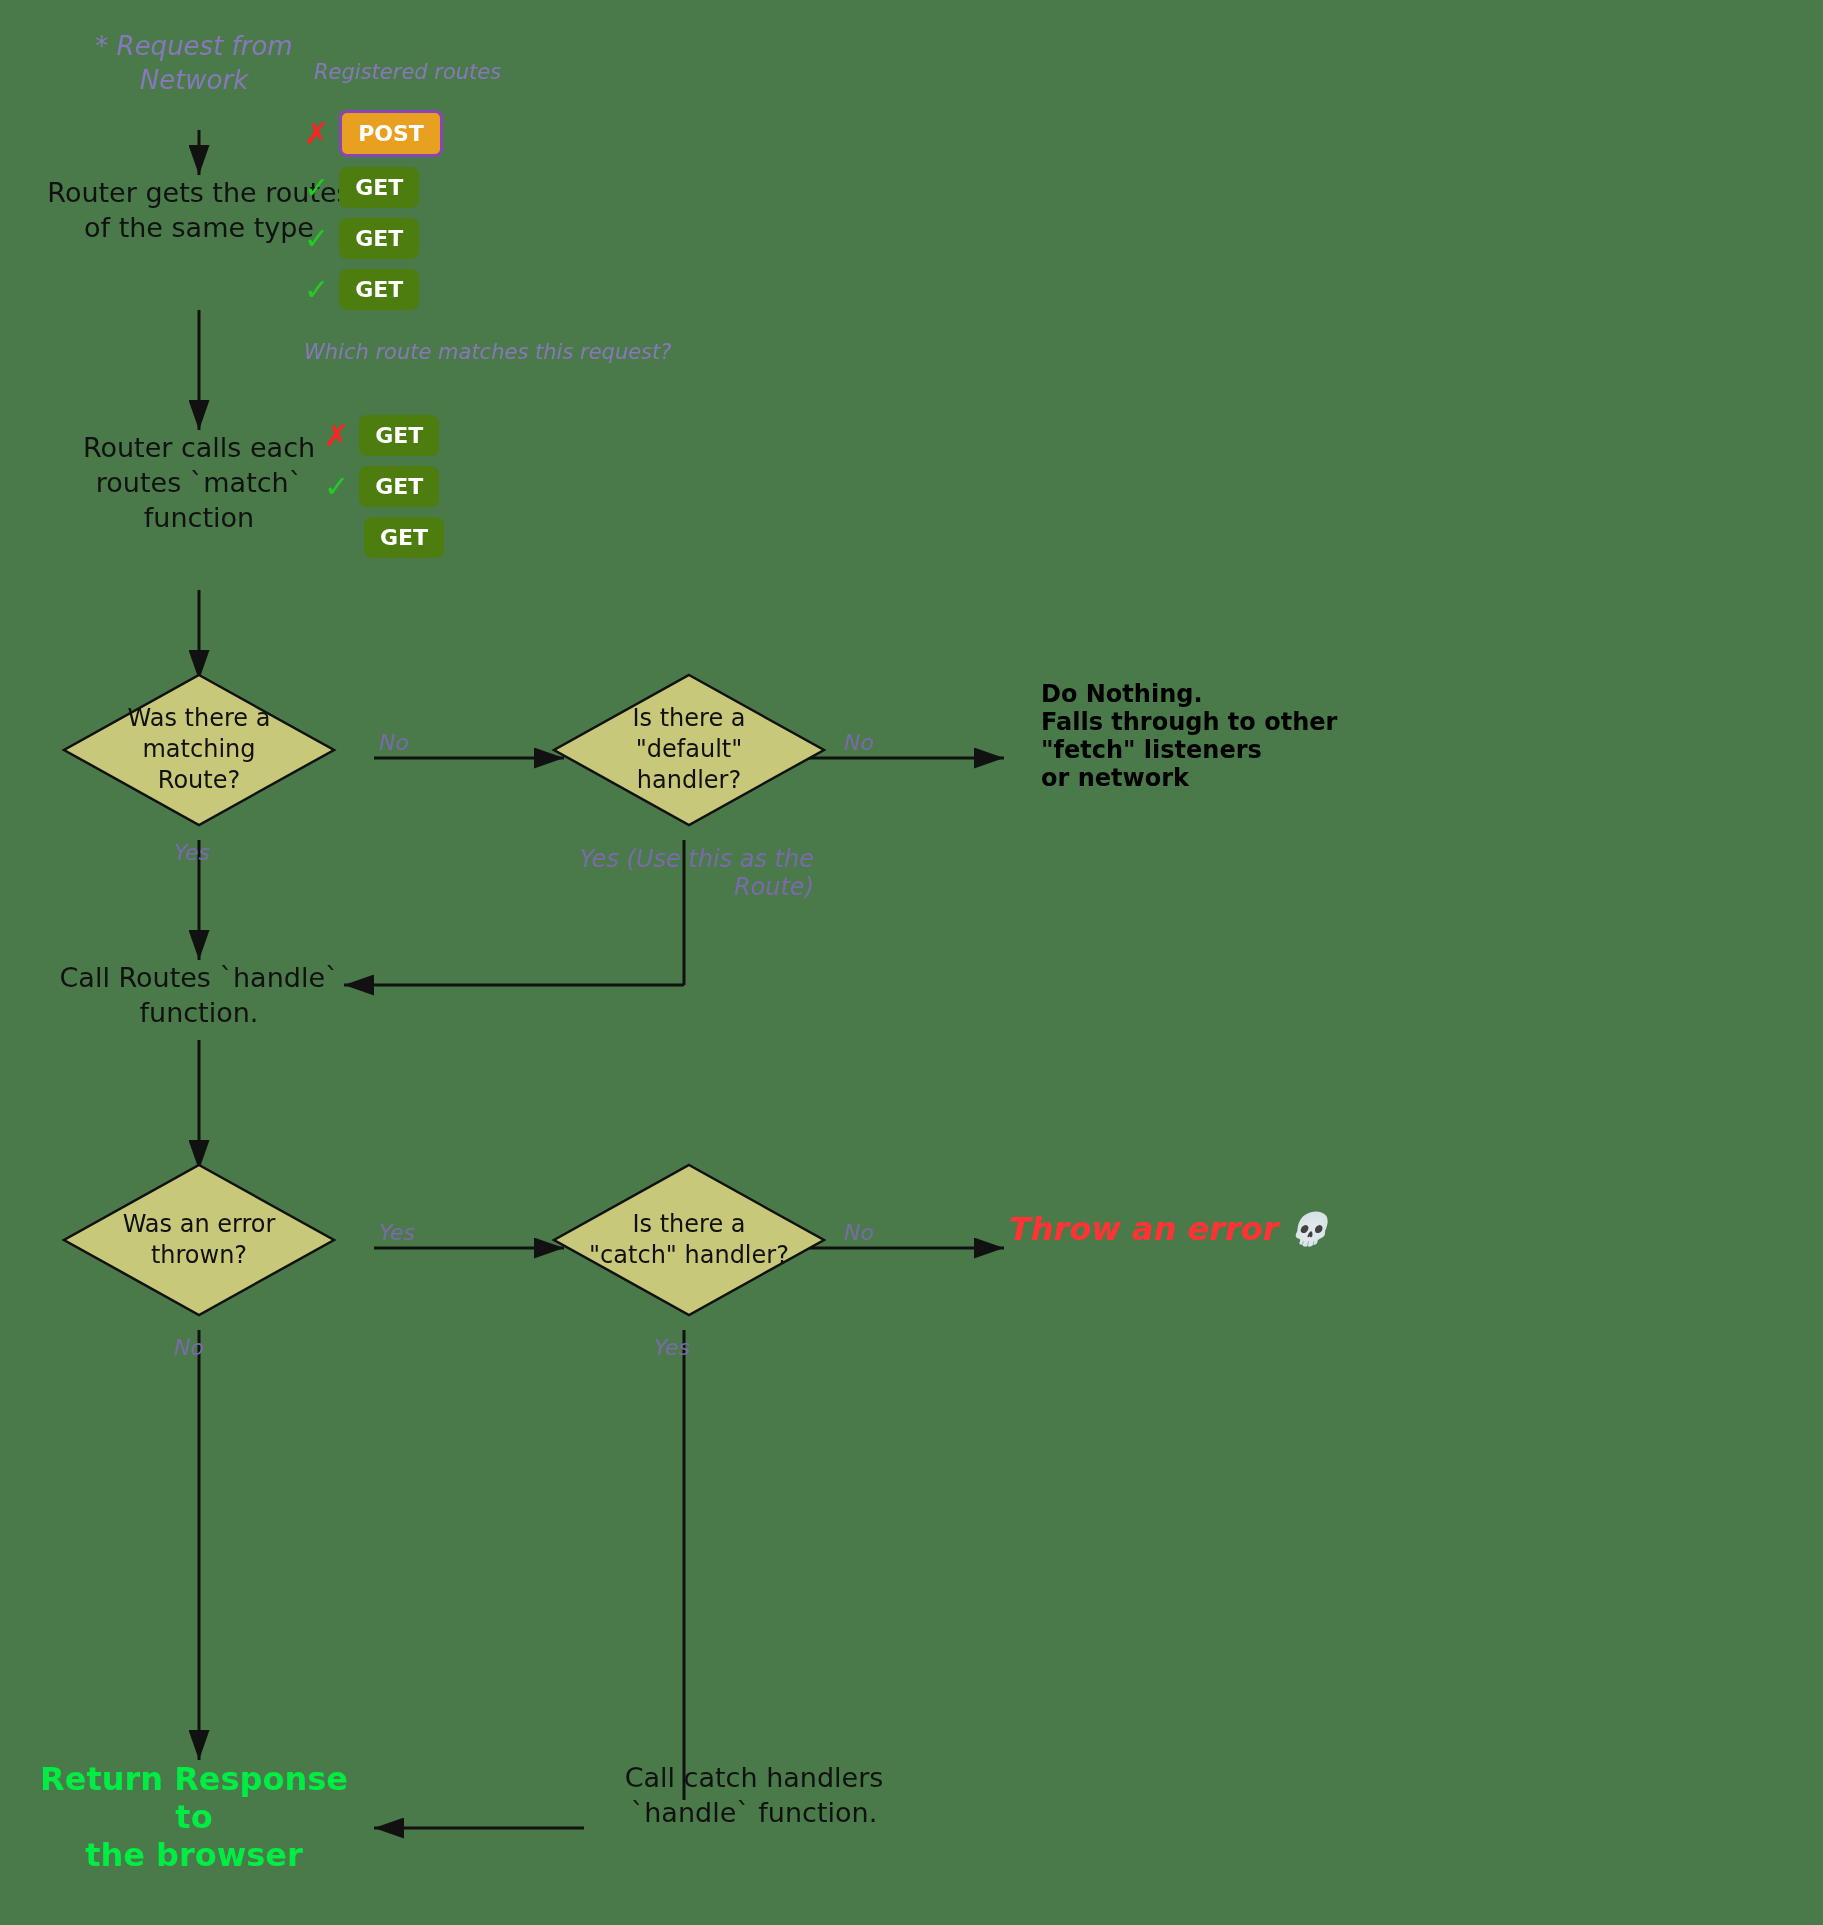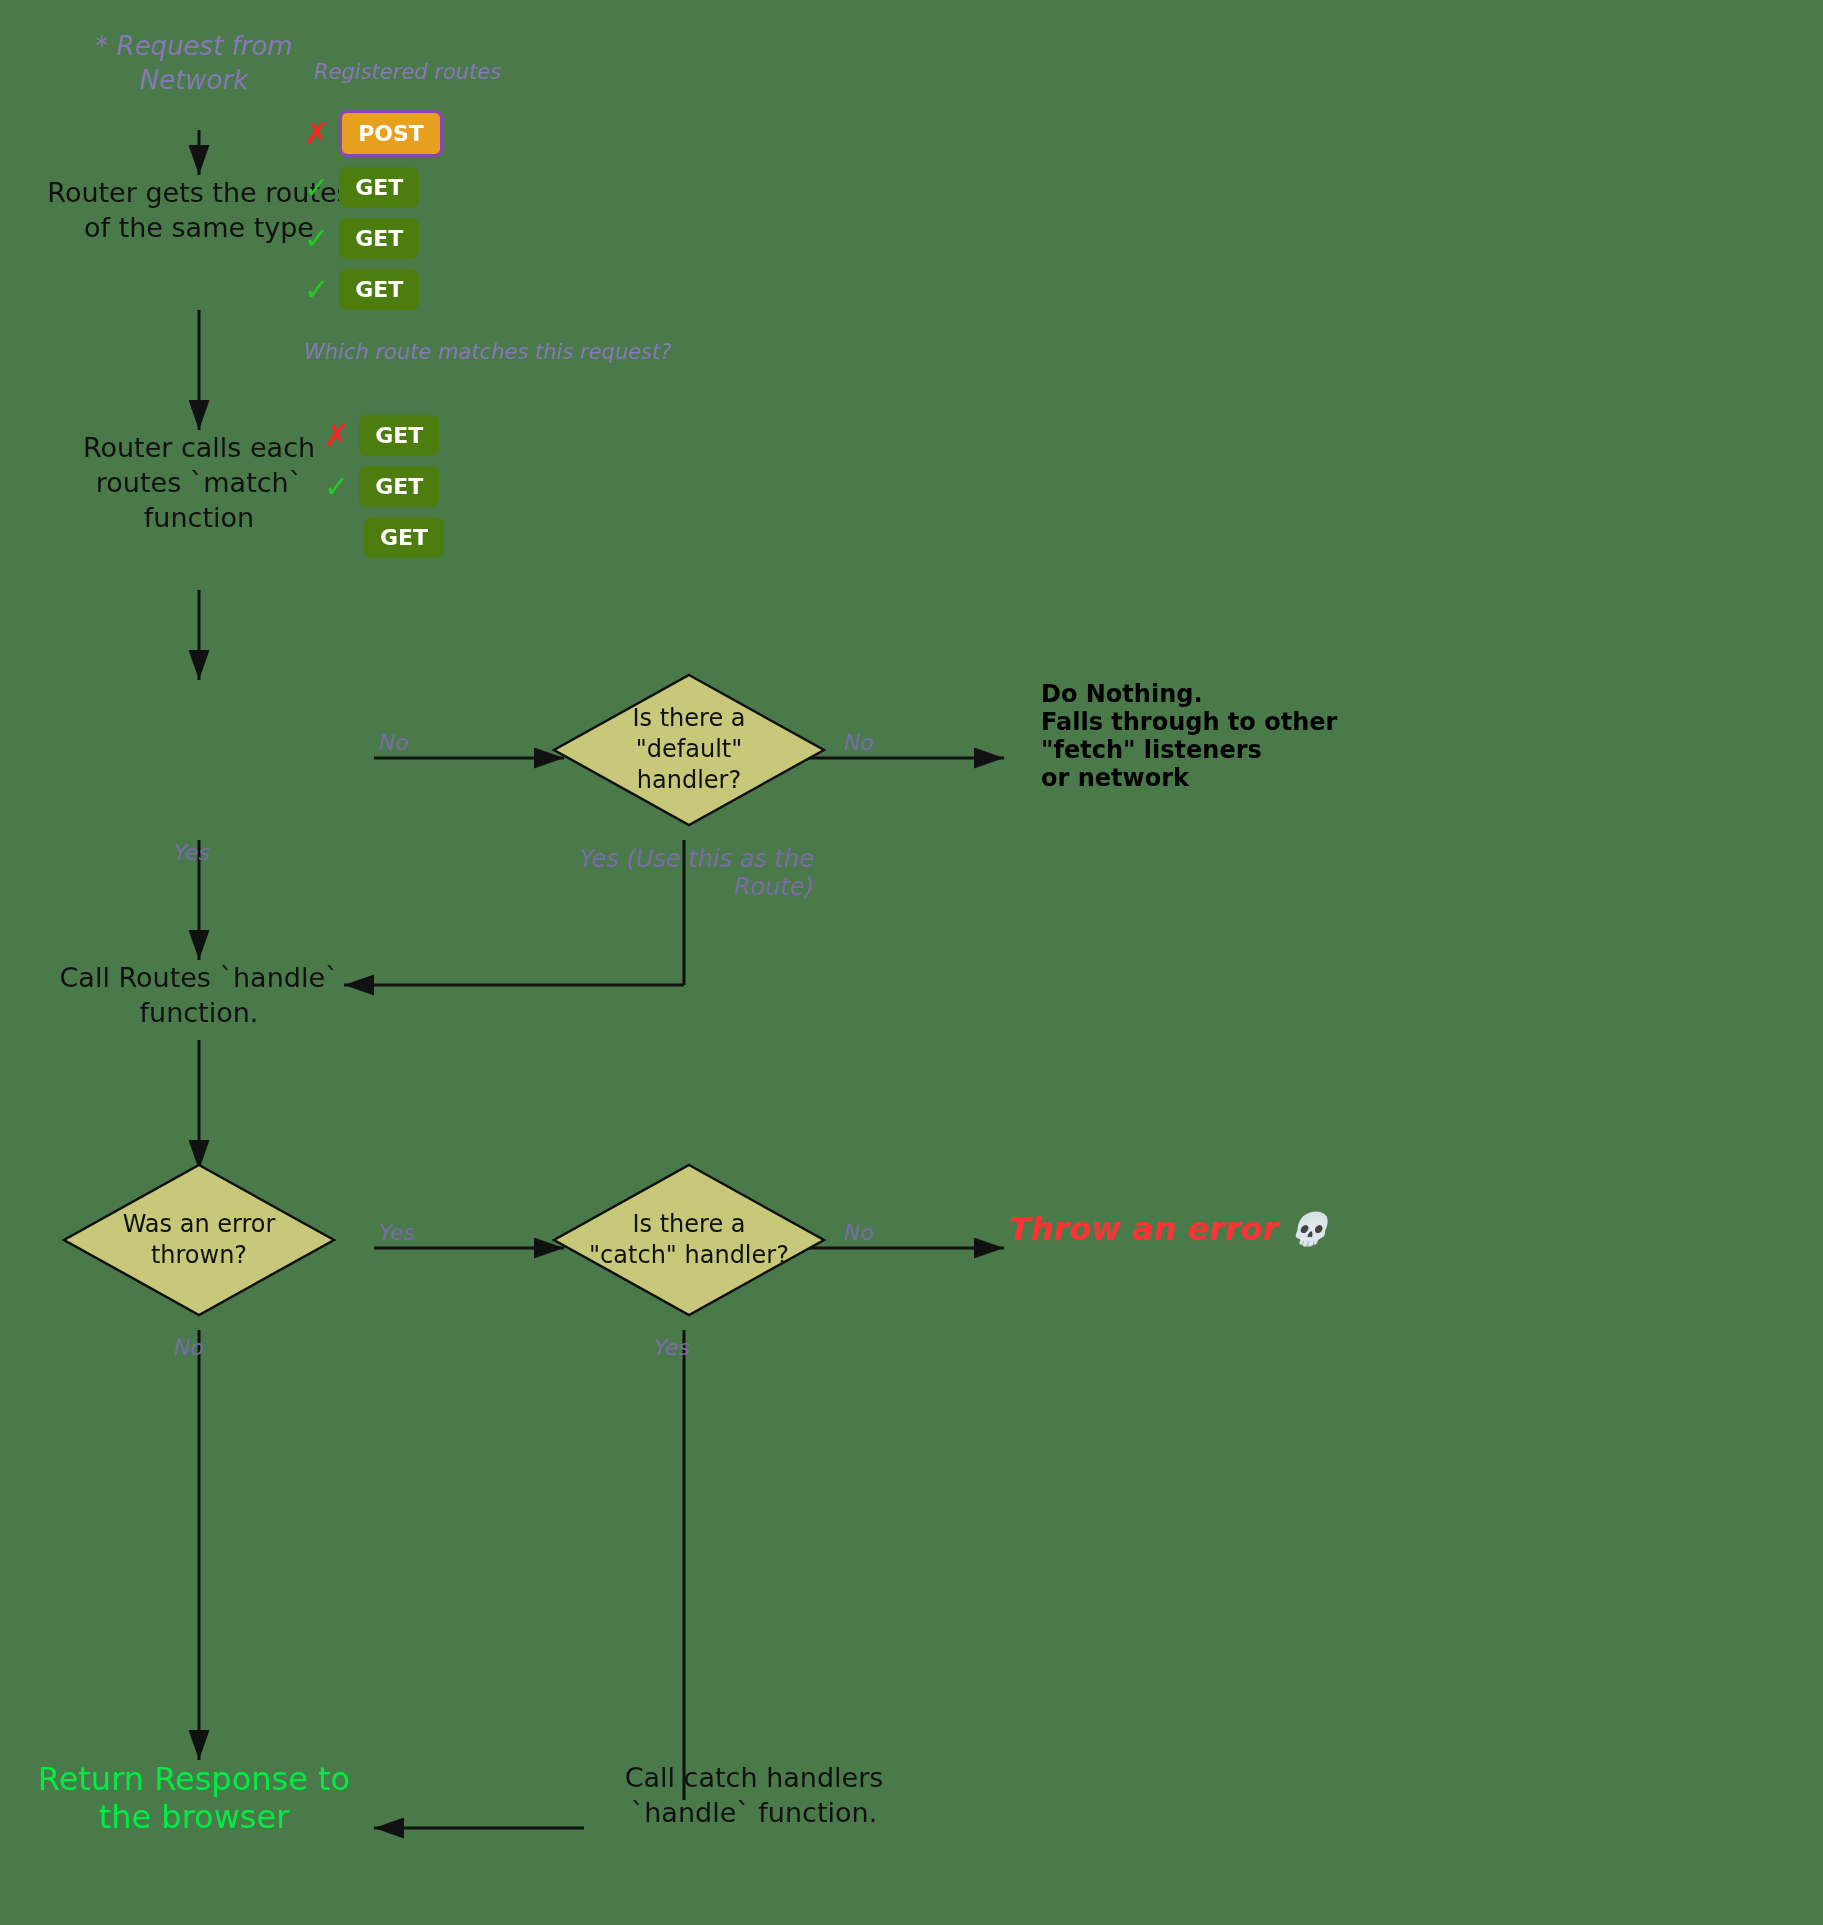--- a/index.html
+++ b/index.html
@@ -192,20 +192,28 @@
     </div>
     <div style="display:flex; align-items:center; gap:10px; padding-left:40px;">
       <span class="route-badge get">GET</span>
     </div>
   </div>
 
   <div class="node" style="left:30px; top:430px; width:330px; font-size:27px; text-align:center;">
     Router calls each<br>routes `match`<br>function
   </div>
 
+  <div style="position:absolute; left:55px; top:670px; width:280px; height:160px;">
+    <svg viewBox="0 0 280 160" width="280" height="160">
+      <polygon points="140,5 275,80 140,155 5,80" fill="#c8c87a" stroke="#111" stroke-width="2.5"></polygon>
+    </svg>
+    <div style="position:absolute; top:50%; left:50%; transform:translate(-50%,-50%); text-align:center; font-size:24px; color:#111; width:200px; line-height:1.3;">
+      Was there a<br>matching Route?
+    </div>
+  </div>
 
   <div class="anno" style="left:375px; top:730px; font-size:22px; color:#7a6aaa;">No</div>
 
   <div class="anno" style="left:170px; top:840px; font-size:22px; color:#7a6aaa;">Yes</div>
 
   <div style="position:absolute; left:545px; top:670px; width:280px; height:160px;">
     <svg viewBox="0 0 280 160" width="280" height="160">
       <polygon points="140,5 275,80 140,155 5,80" fill="#c8c87a" stroke="#111" stroke-width="2.5"></polygon>
     </svg>
     <div style="position:absolute; top:50%; left:50%; transform:translate(-50%,-50%); text-align:center; font-size:24px; color:#111; width:200px; line-height:1.3;">
@@ -251,21 +259,21 @@
 
   <div class="anno" style="left:840px; top:1220px; font-size:22px; color:#7a6aaa;">No</div>
 
   <div class="anno" style="left:650px; top:1335px; font-size:22px; color:#7a6aaa;">Yes</div>
 
   <div style="position:absolute; left:1005px; top:1210px;">
     <span class="red-italic-bold">Throw an error 💀</span>
   </div>
 
   <div style="position:absolute; left:30px; top:1760px; width:320px;">
-    <div class="dark-green-bold" style="font-size:32px; color:#00ee44; font-weight:normal; text-align:center;">
+    <div class="dark-green-bold" style="font-size:32px; color:#00ee44; font-weight:bold; text-align:center;">
       Return Response to<br>the browser
     </div>
   </div>
 
   <div class="node" style="left:580px; top:1760px; width:340px; font-size:27px; text-align:center;">
     Call catch handlers<br>`handle` function.
   </div>
 
 </div>
 

